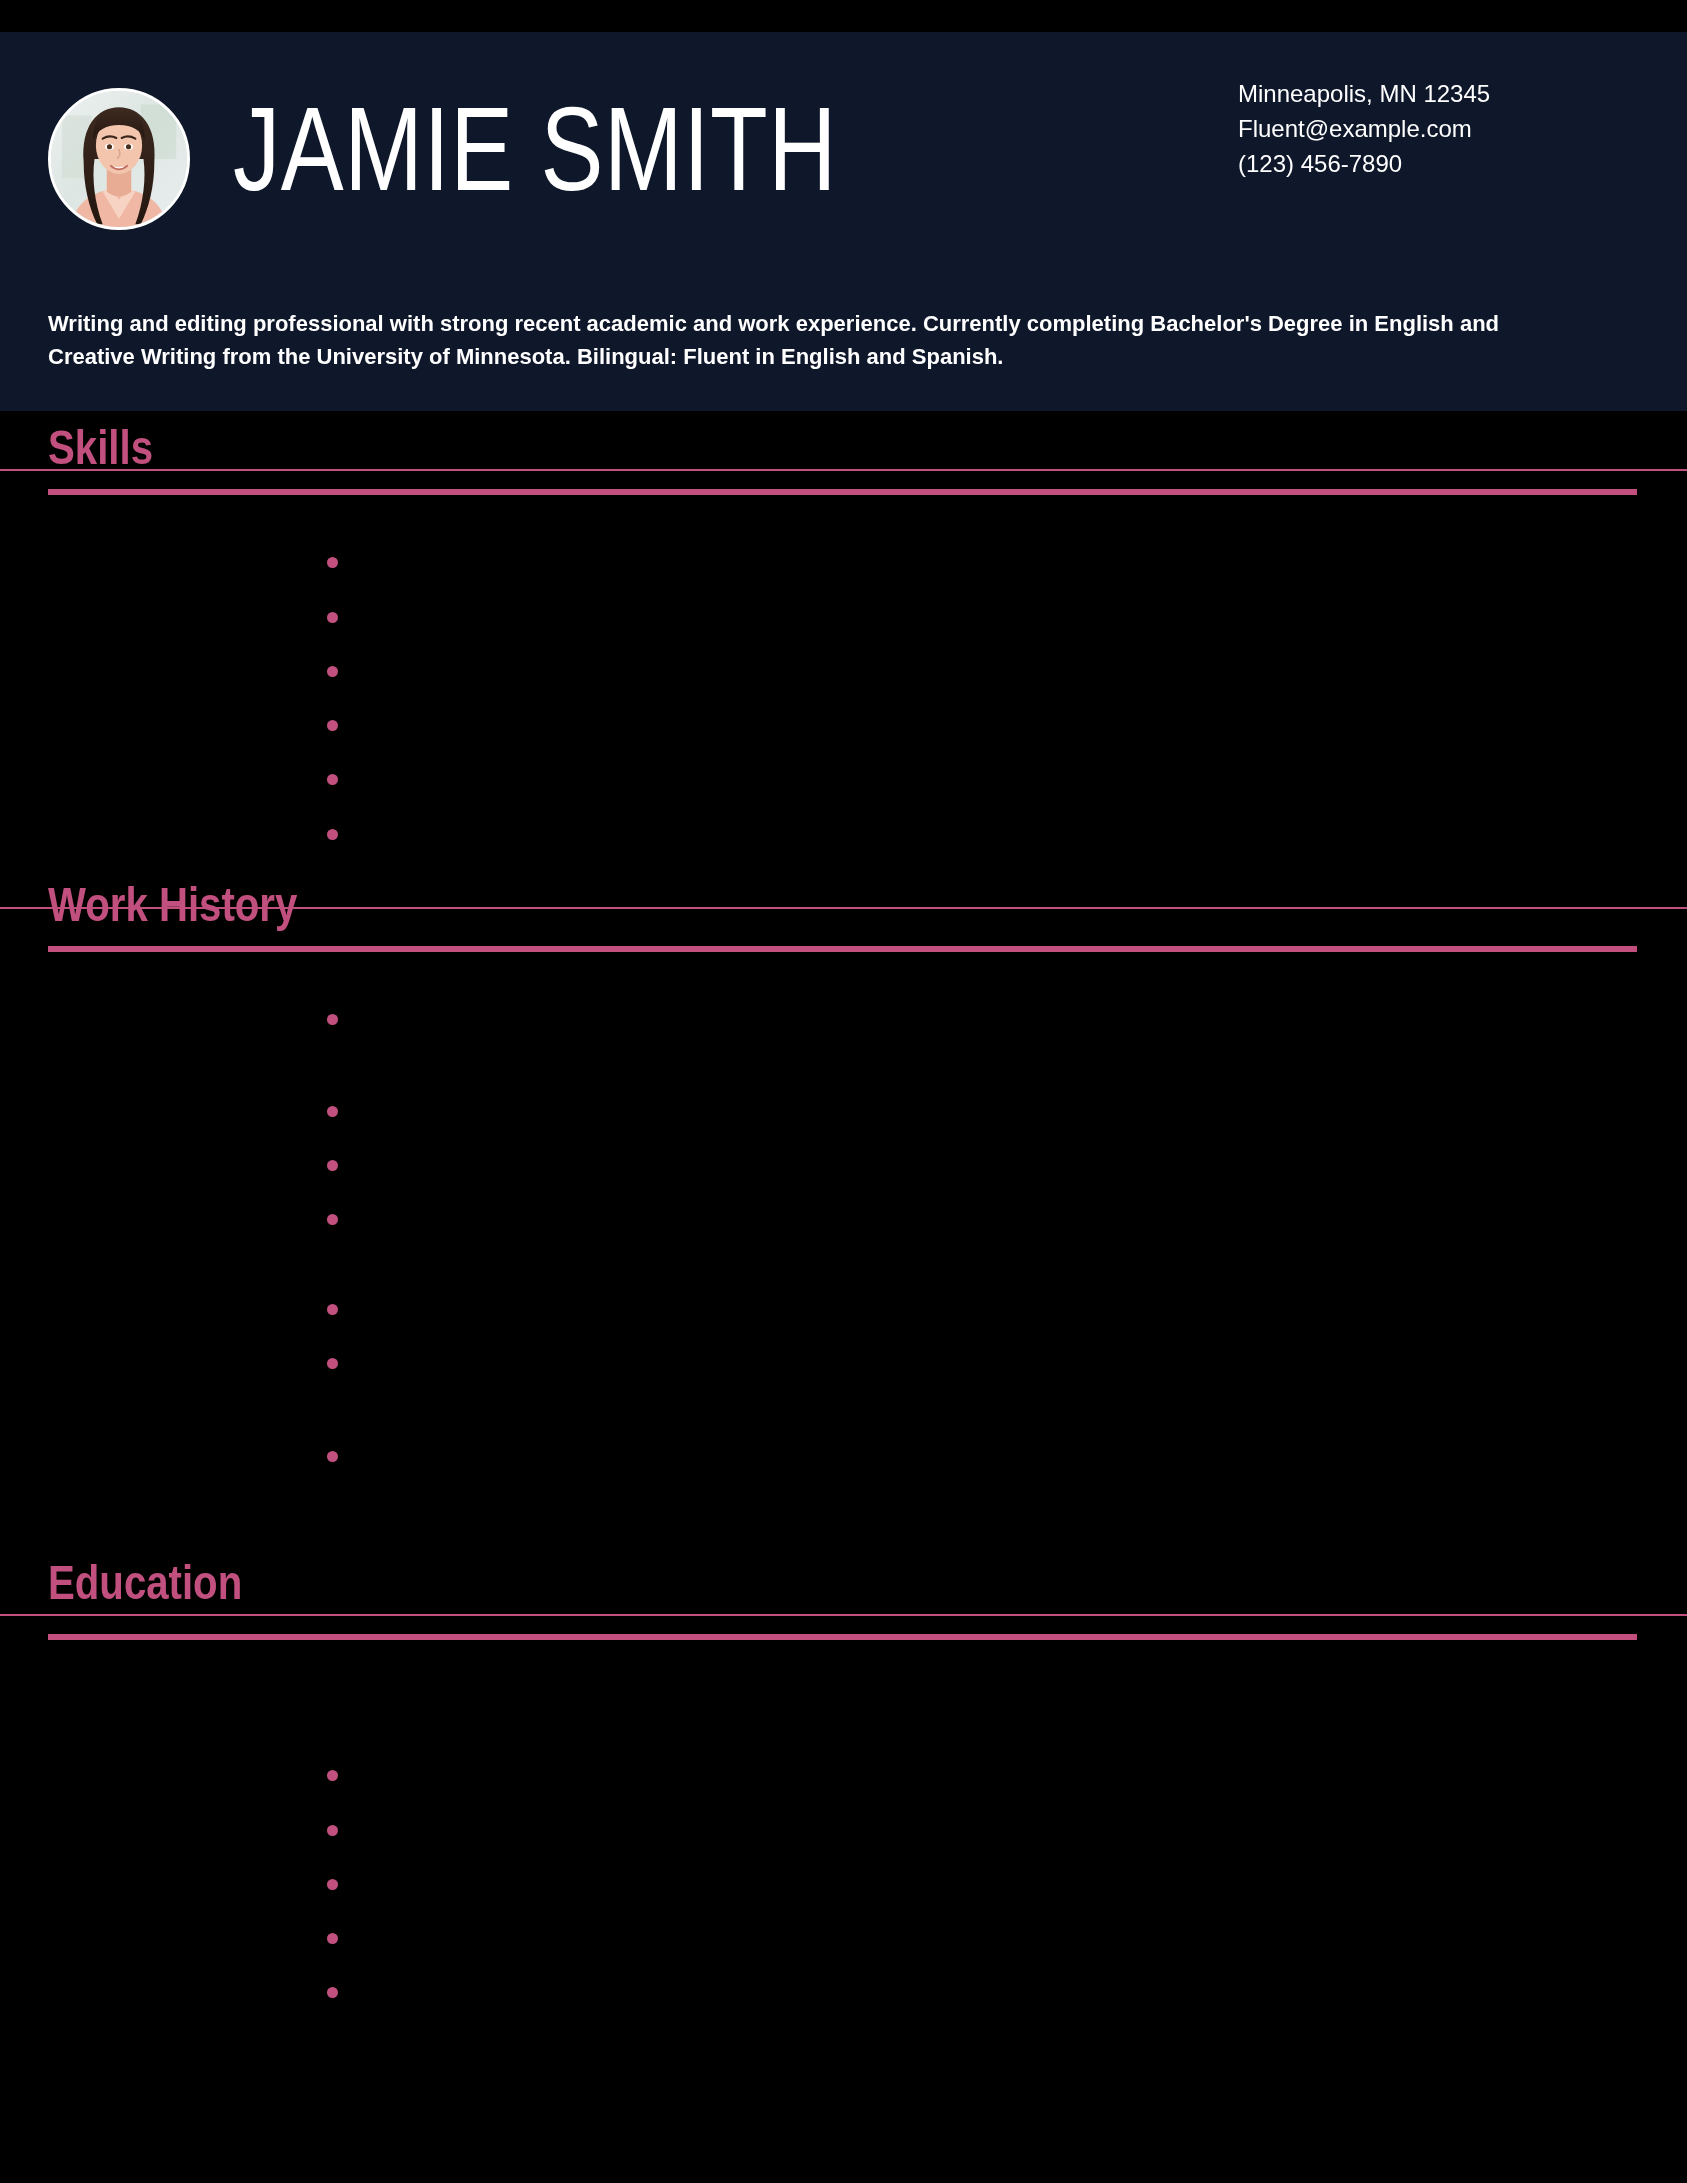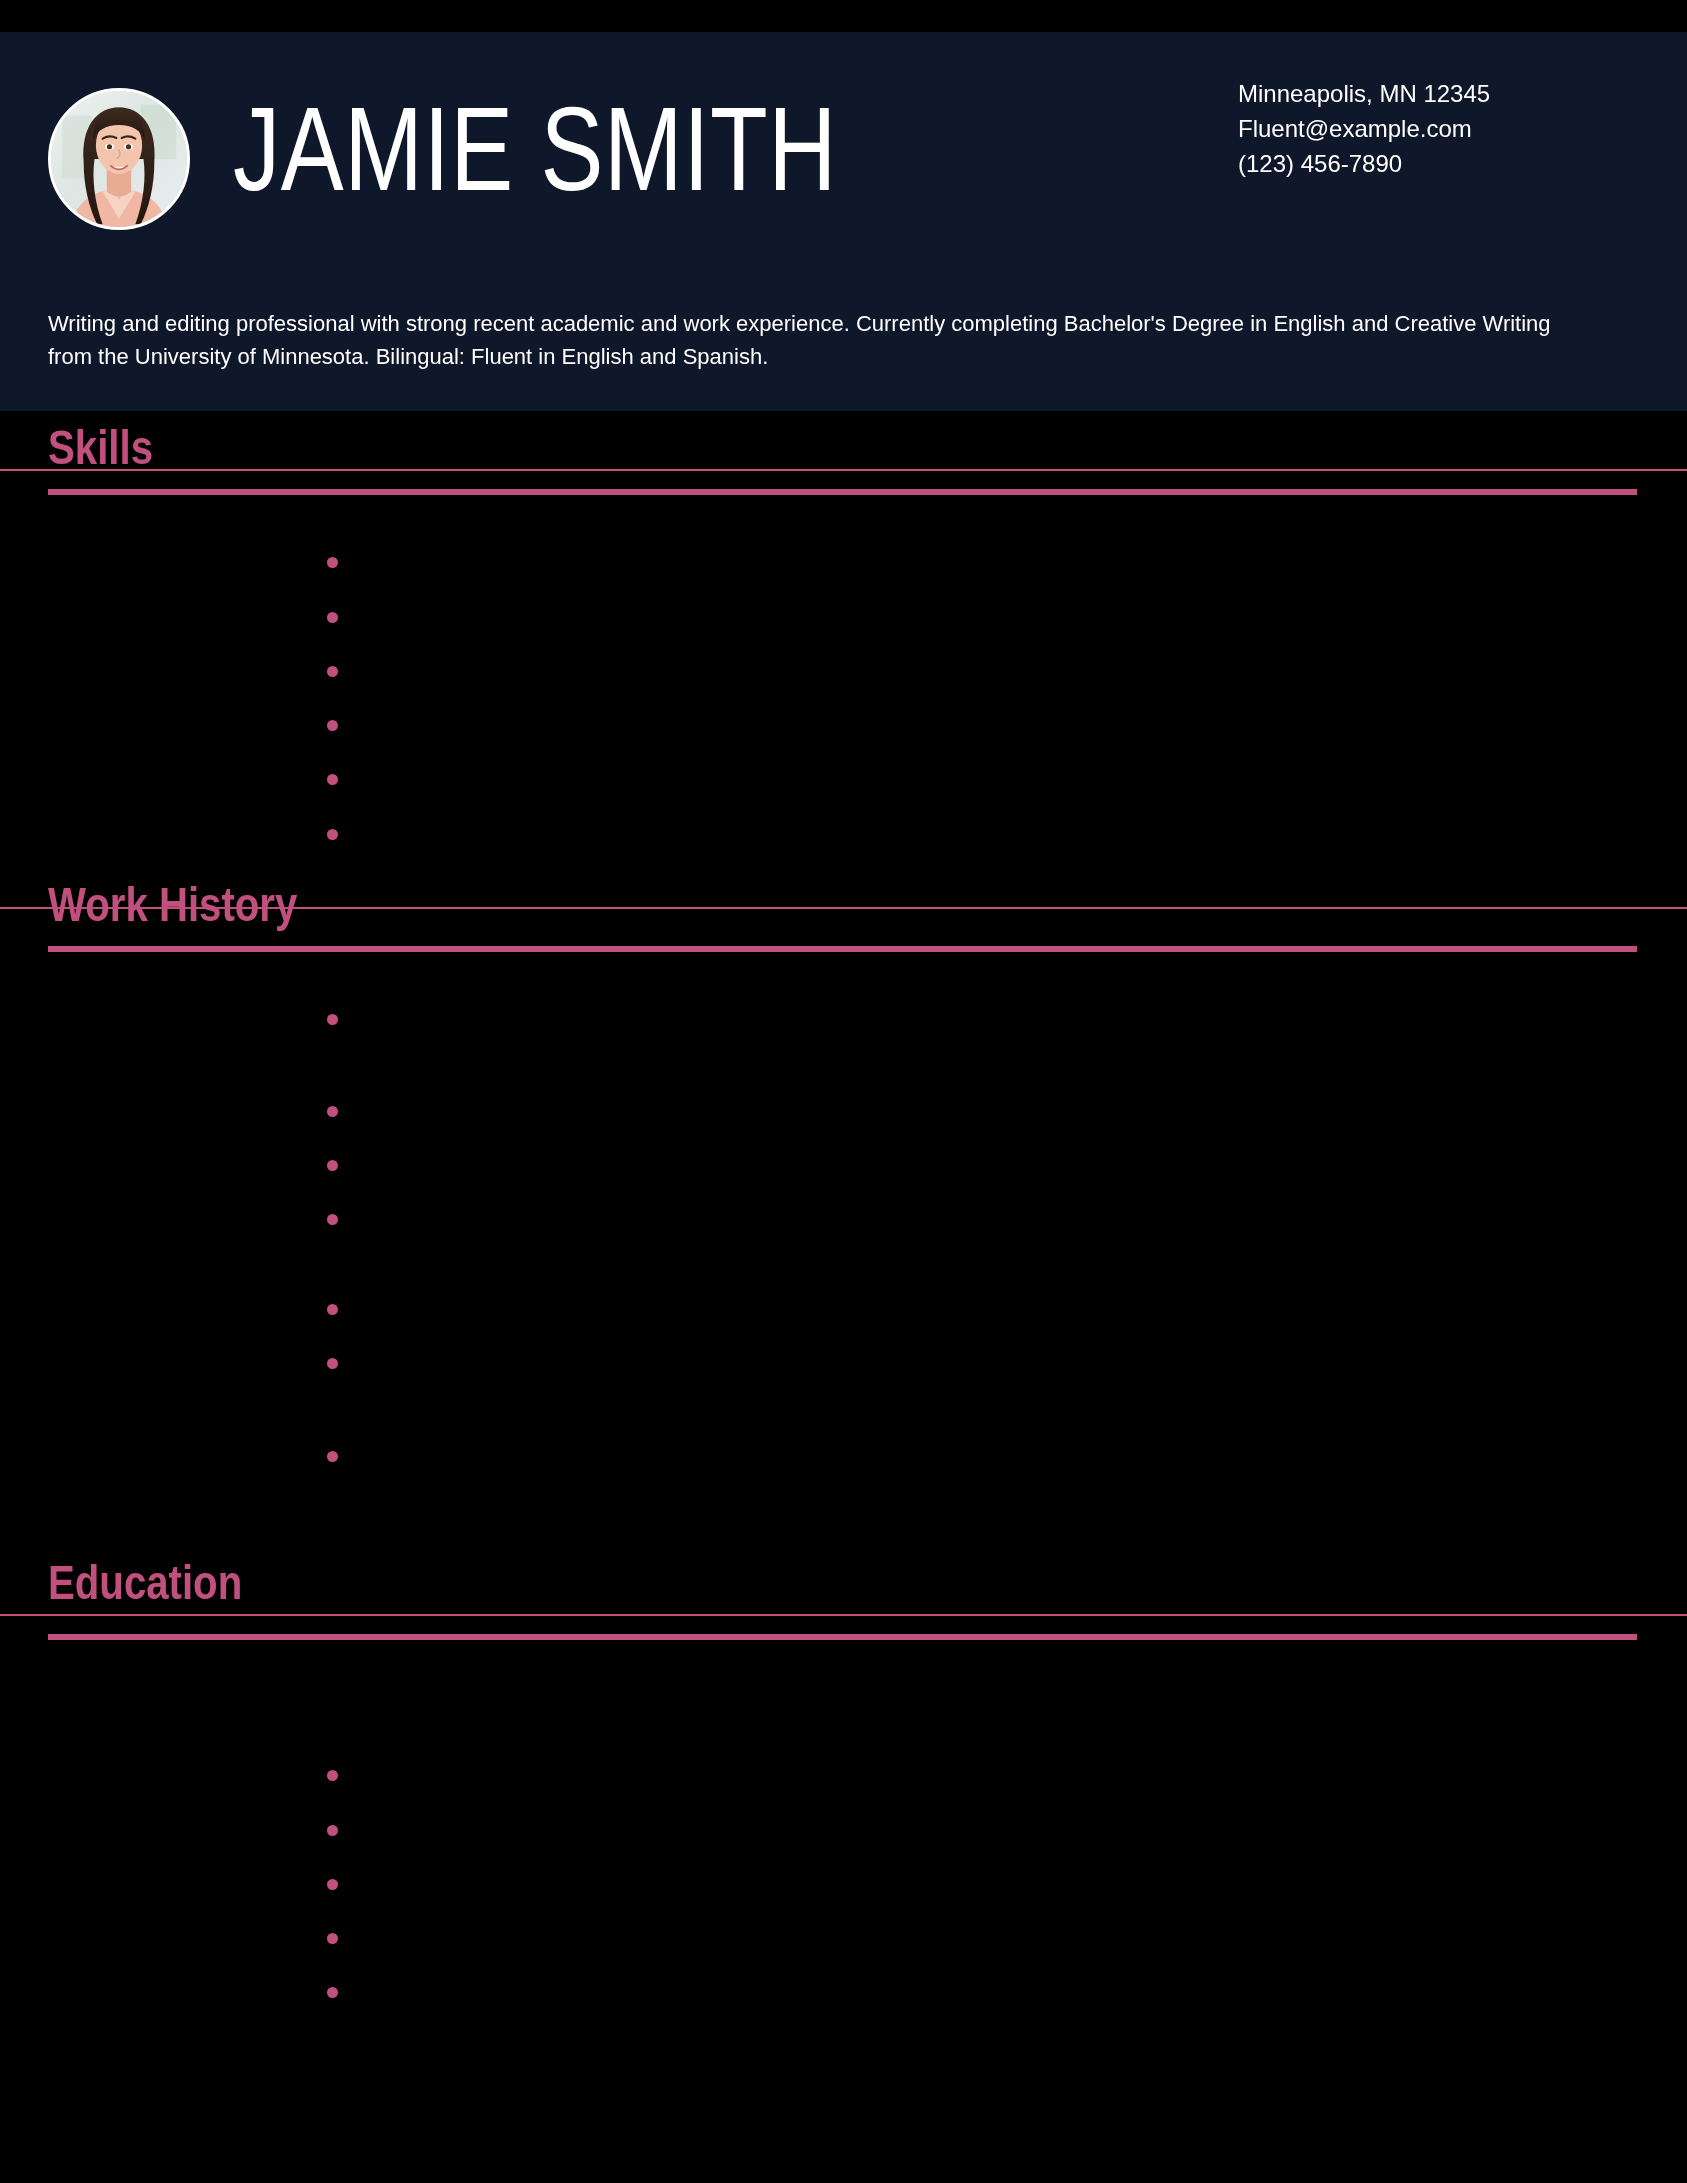--- a/index.html
+++ b/index.html
@@ -72,21 +72,21 @@
   .contact div { white-space: nowrap; }
 
   .summary {
     position: absolute;
     left: 48px;
     top: 275px;
     width: 1542px;
     color: #ffffff;
     font-size: 22px;
     line-height: 1.52;
-    font-weight: 400;
+    font-weight: 700;
   }
 
   
   .section {
     position: absolute;
     left: 0;
     width: 1336px;
   }
   .sec-head {
     position: relative;

